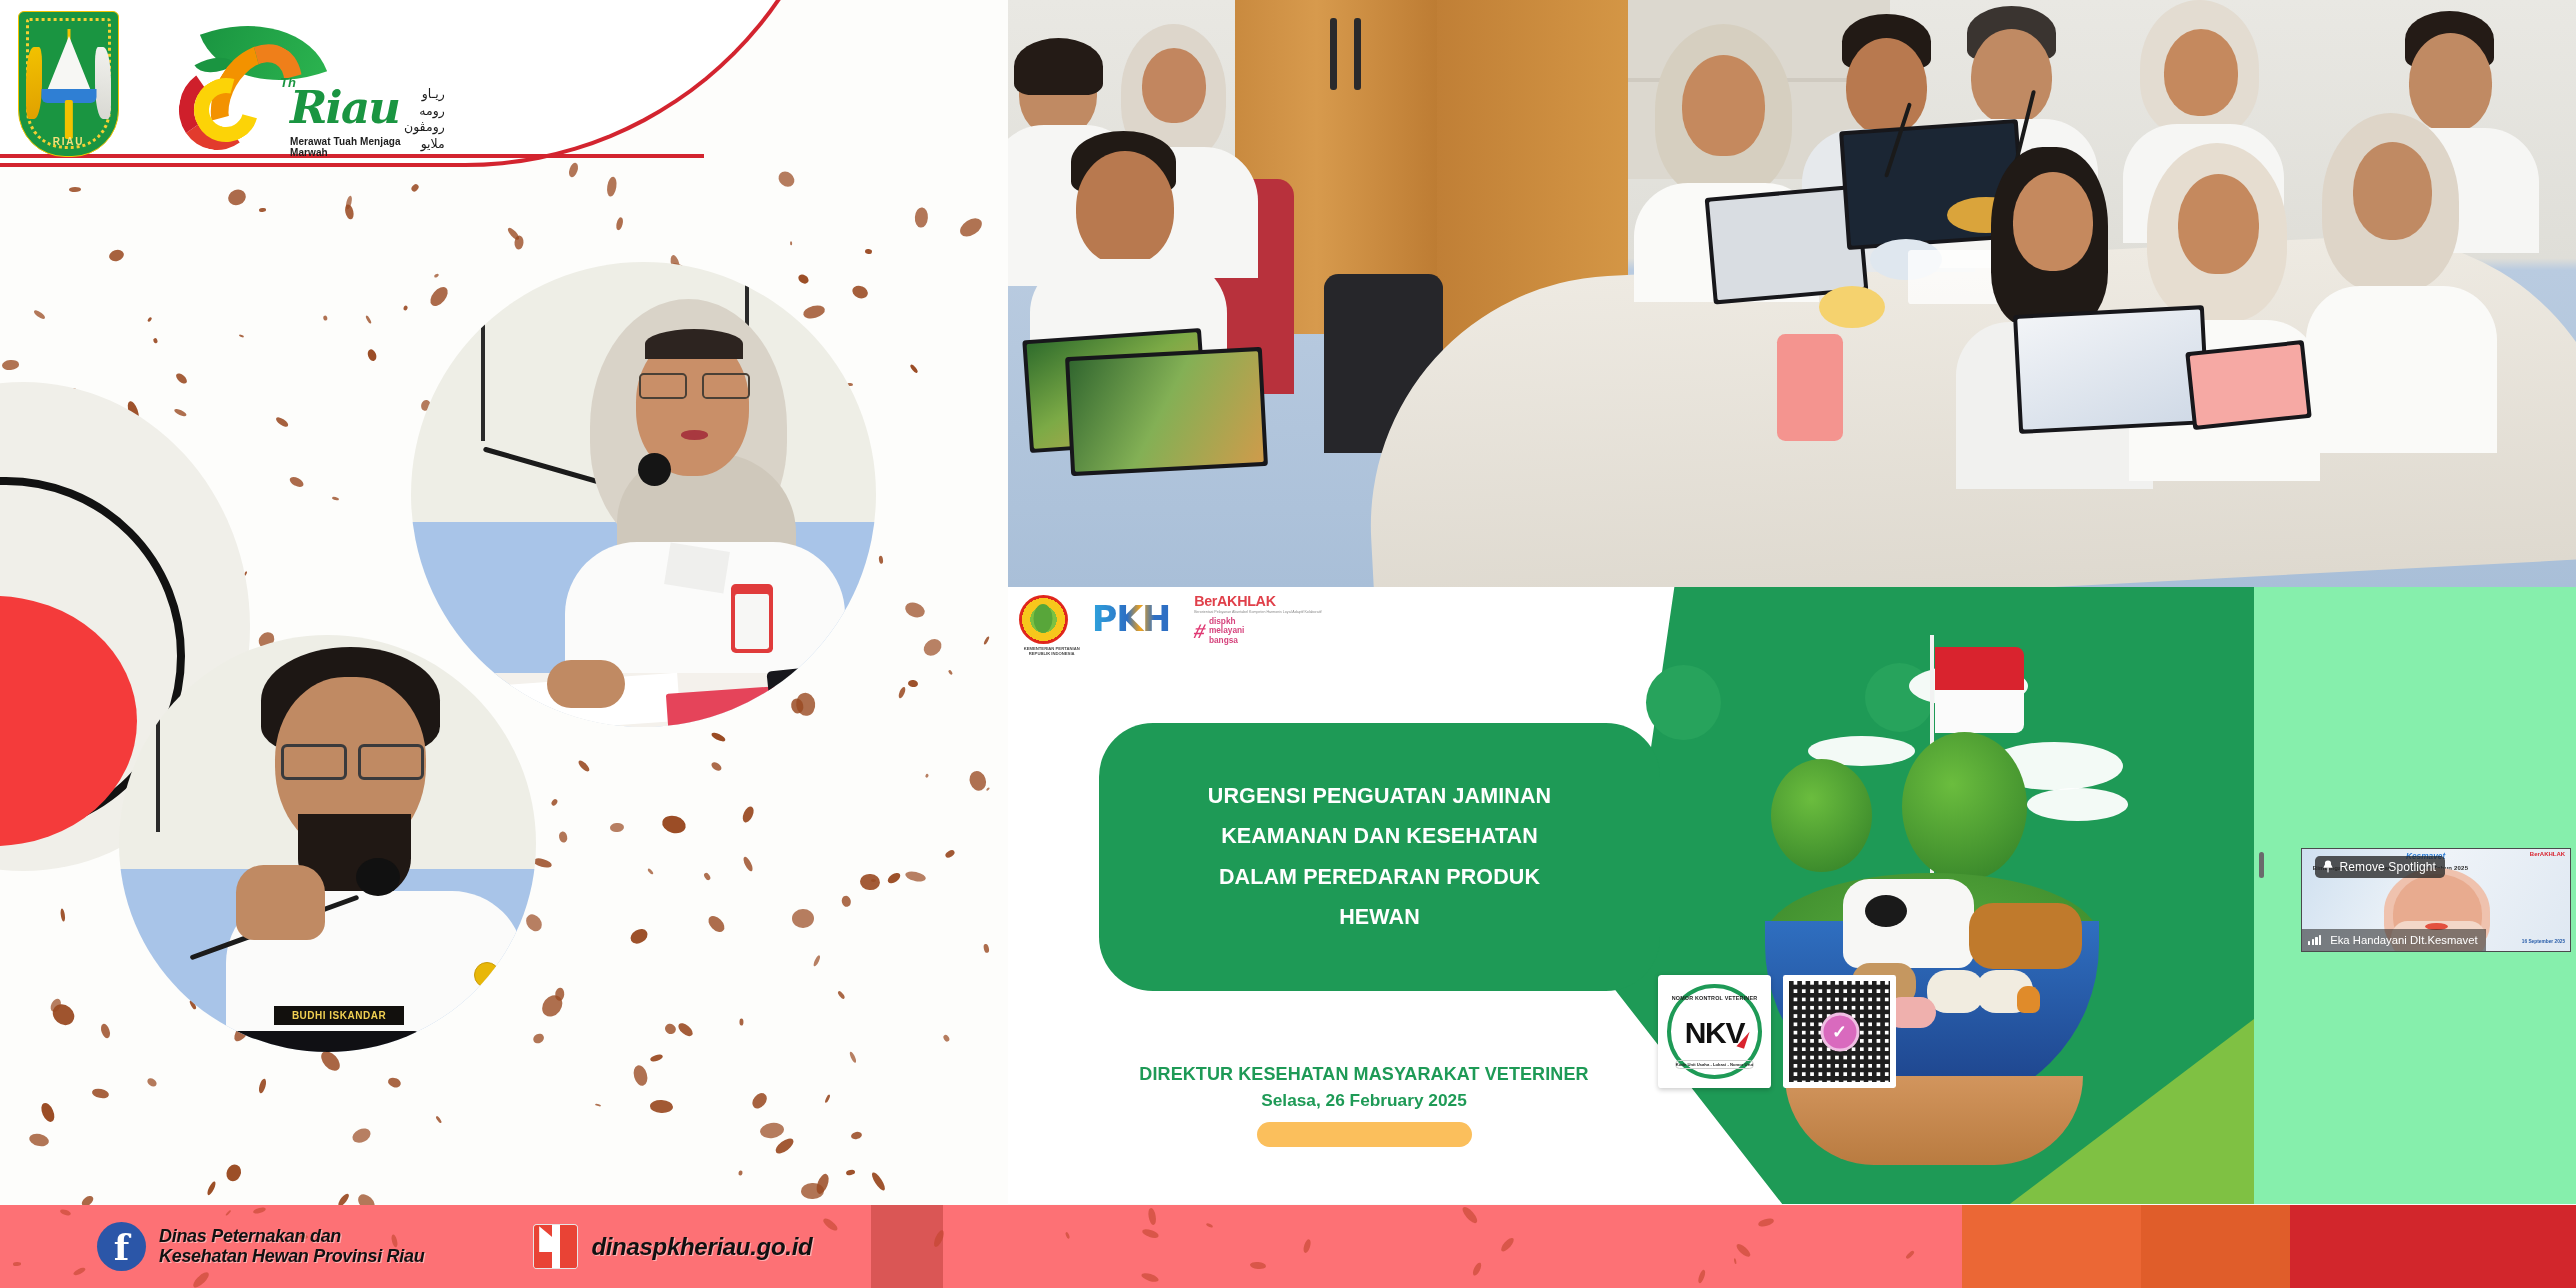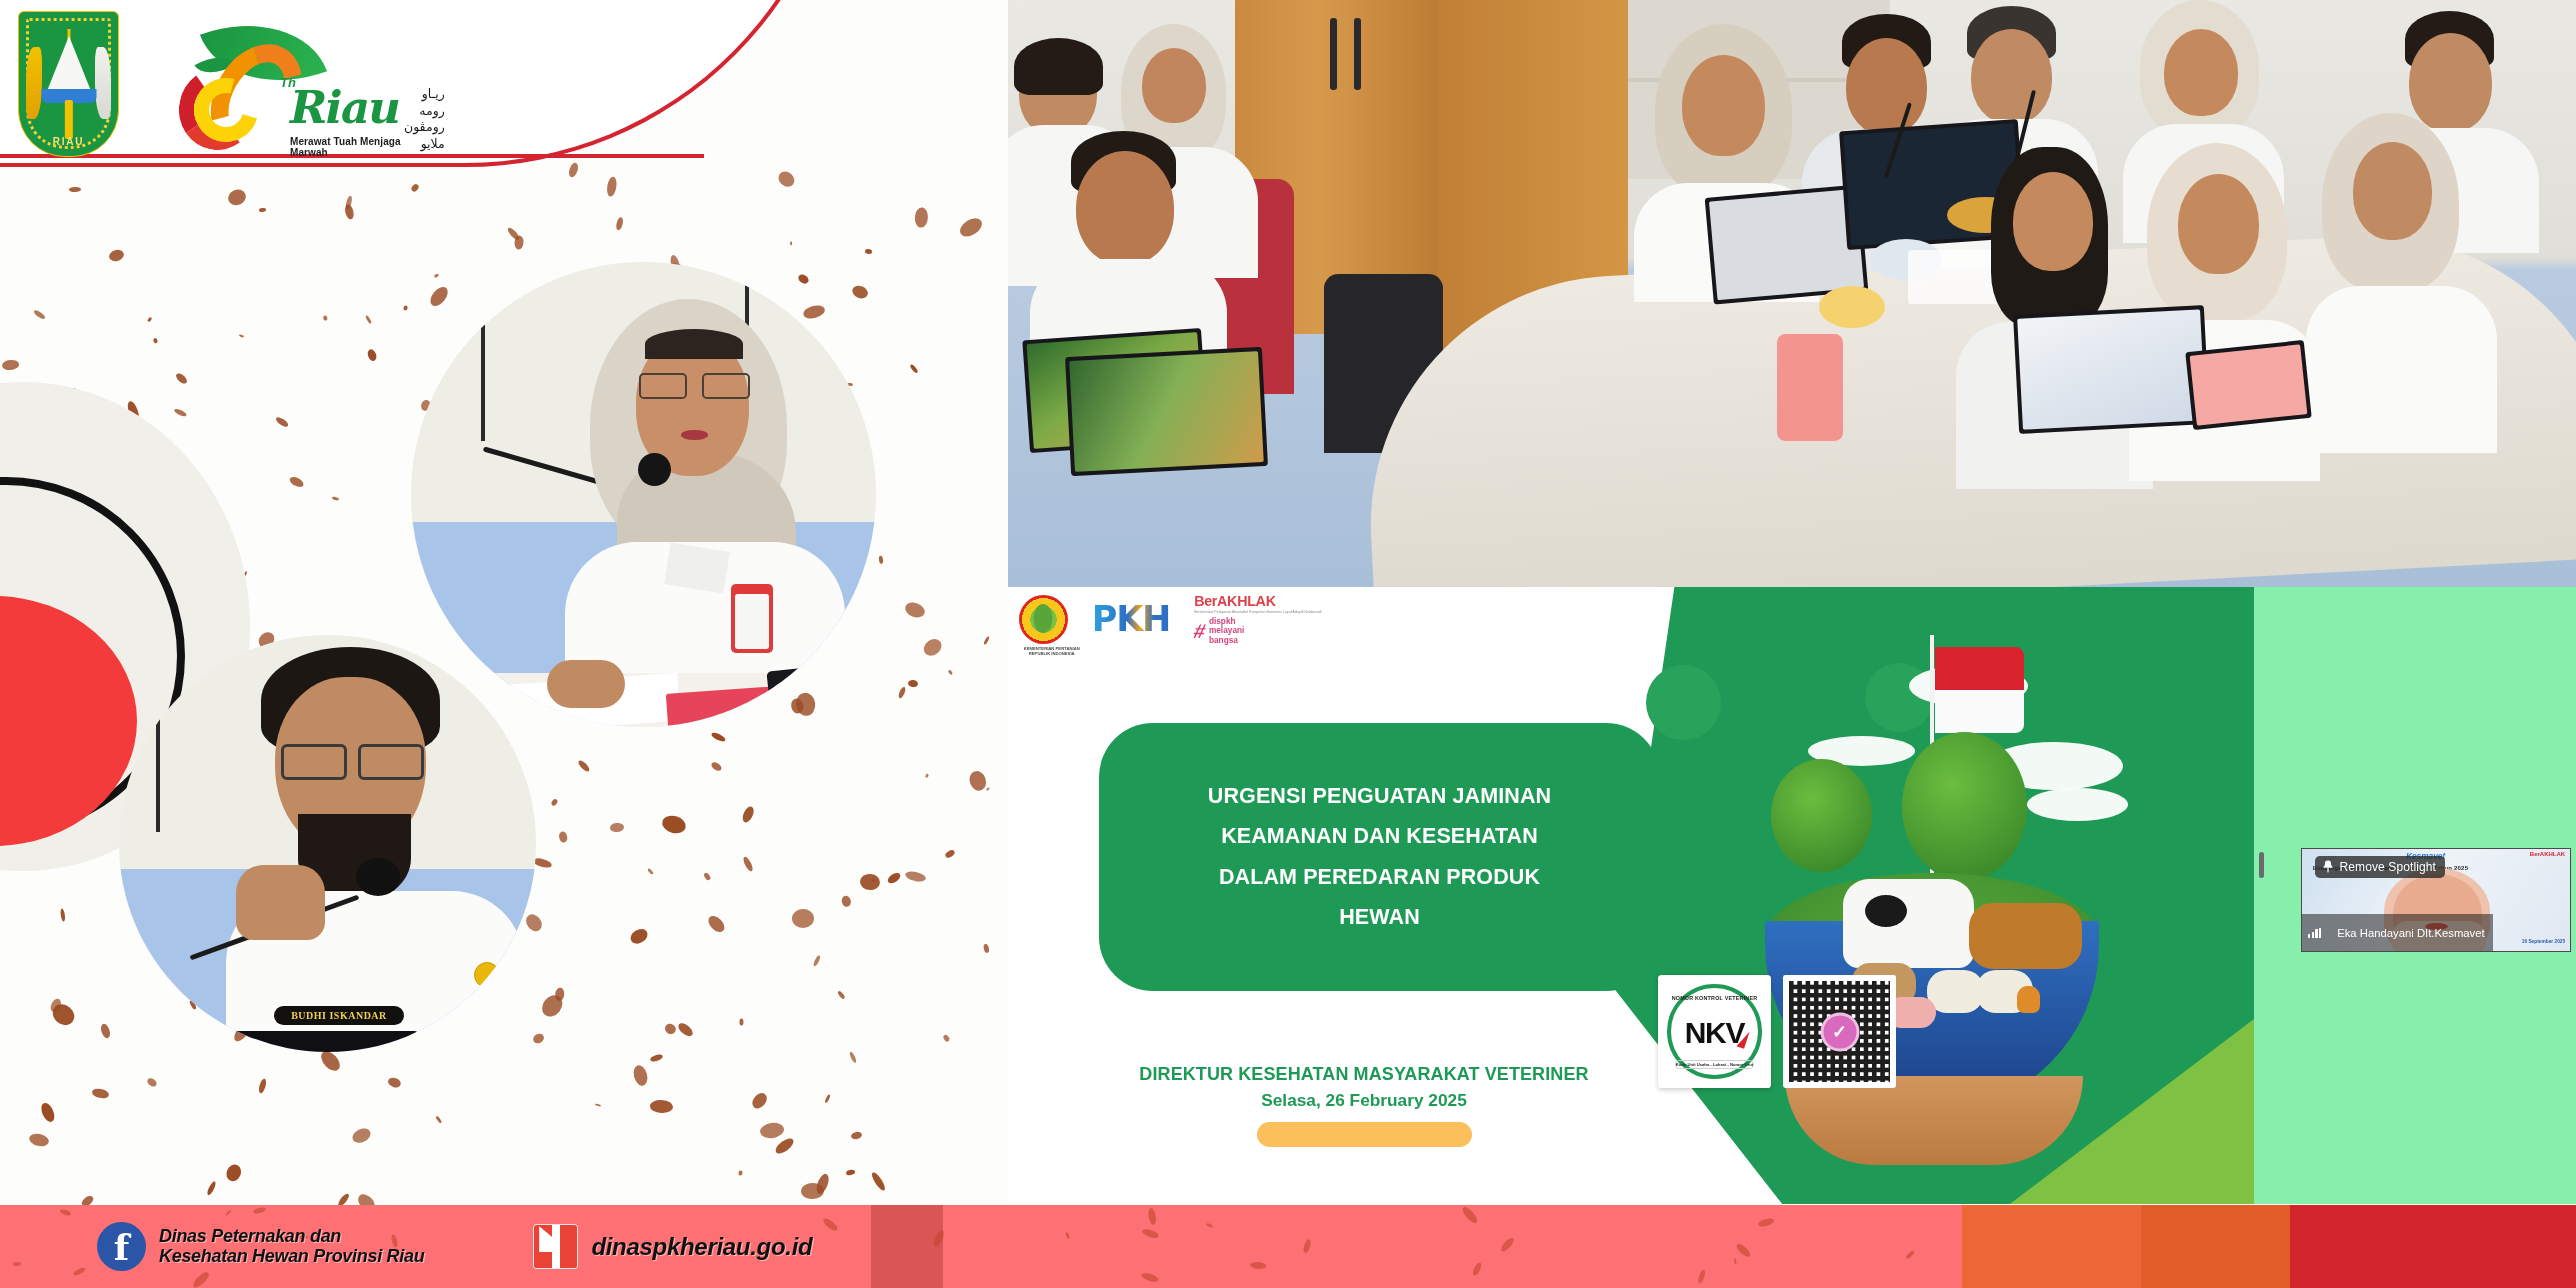--- a/index.html
+++ b/index.html
@@ -137,21 +137,21 @@
      background:#201814; border-radius:0 0 50% 50%; }
   .m-body { position:absolute; left:107px; top:256px; width:298px; height:173px;
      background:#fbfbfa; border-radius:72px 72px 0 0; }
   .m-mic { position:absolute; left:237px; top:223px; width:44px; height:38px;
      background:#111111; border-radius:50%; }
   .m-micarm { position:absolute; left:66px; top:290px; width:179px; height:5.4px;
      background:#1b1b1b; transform:rotate(-20deg); border-radius:3px; }
   .m-hand { position:absolute; left:117px; top:230px; width:89px; height:75px;
      background:#c08a63; border-radius:27.4px 27.4px 18px 18px; }
   .m-nametag { position:absolute; left:155px; top:371px; width:130px; height:19px;
-     background:#12100d; border-radius:10px; display:flex; align-items:center; justify-content:center;font-family:Liberation Serif, serif; }
+     background:#12100d; border-radius:0; display:flex; align-items:center; justify-content:center; }
   .m-nametag span { color:#f0cf52; font-size:10px; font-weight:bold; letter-spacing:0.5px; }
   .m-emblem { position:absolute; left:355px; top:327px; width:26px; height:26px;
      background:#e8b708; border-radius:50%; border:1.8px solid #c99a06; }
   .m-laptop { position:absolute; left:85px; top:396px; width:215px; height:72px;
      background:#101014; border-radius:4.8px 4.8px 0 0; }
 
   
   #meeting-photo { position:absolute; left:1008px; top:0; width:1568px; height:587px;
                    overflow:hidden; background:#cfd4d9; }
   .mp-wall { position:absolute; left:0; top:0; width:100%; height:100%;
@@ -300,22 +300,22 @@
   .vt-hijab { position:absolute; left:82px; top:19px; width:106px; height:87px;
                background:#efc2ae; border-radius:50% 50% 34% 34%; }
   .vt-hijab2 { position:absolute; left:89px; top:72px; width:95px; height:36px;
                background:#f3d7c8; border-radius:16.7px; }
   .vt-lips { position:absolute; left:123px; top:74px; width:22.7px; height:7.2px;
                background:#e3513f; border-radius:50%; }
   .vt-date { position:absolute; right:4.8px; bottom:7.2px; font-size:4.8px; font-weight:bold; color:#2b5faa; }
   .vt-tooltip { position:absolute; left:13px; top:7.2px; height:21.5px; padding:0 9.5px 0 7.2px;
                background:rgba(38,38,38,.78); border-radius:4.8px; display:flex; align-items:center; gap:5.4px; }
   .vt-tooltip span.lbl { color:#ffffff; font-size:12px; letter-spacing:0.1px; }
-  .vt-name { position:absolute; left:0; bottom:0; height:37px; padding:0 8.3px 0 6px;
-               background:rgba(32,32,32,.55); display:flex; align-items:center; gap:16px;
+  .vt-name { position:absolute; left:0; bottom:0; height:22px; padding:0 8.3px 0 6px;
+               background:rgba(32,32,32,.55); display:flex; align-items:center; gap:9px;
                max-width:197px; }
   .vt-name span.lbl { color:#ffffff; font-size:11.3px; white-space:nowrap; }
   .bars { display:inline-flex; align-items:flex-end; gap:1.2px; height:10px; }
   .bars i { display:block; width:2.4px; background:#ffffff; border-radius:0.6px; }
   .bars i:nth-child(1){height:3.6px;} .bars i:nth-child(2){height:6px;}
   .bars i:nth-child(3){height:8.3px;} .bars i:nth-child(4){height:10px;}
 
   
   #footer { position:absolute; left:0; top:1205px; width:2576px; height:83px;
             background:#fd7175; display:flex; align-items:center; overflow:hidden; }

